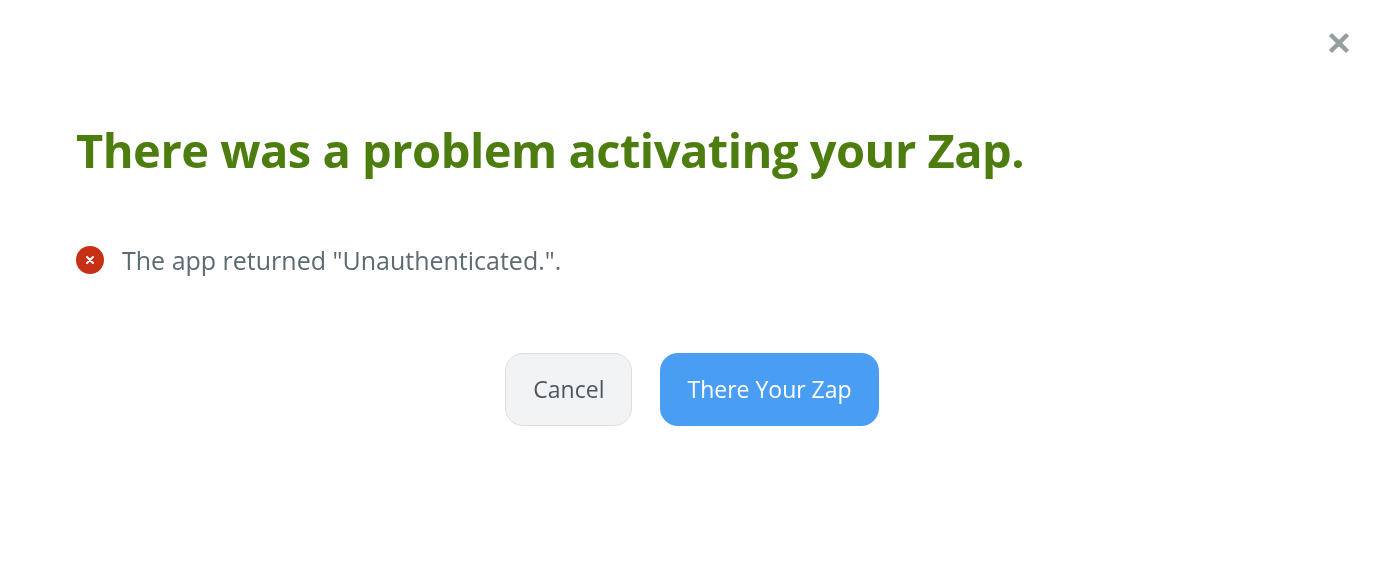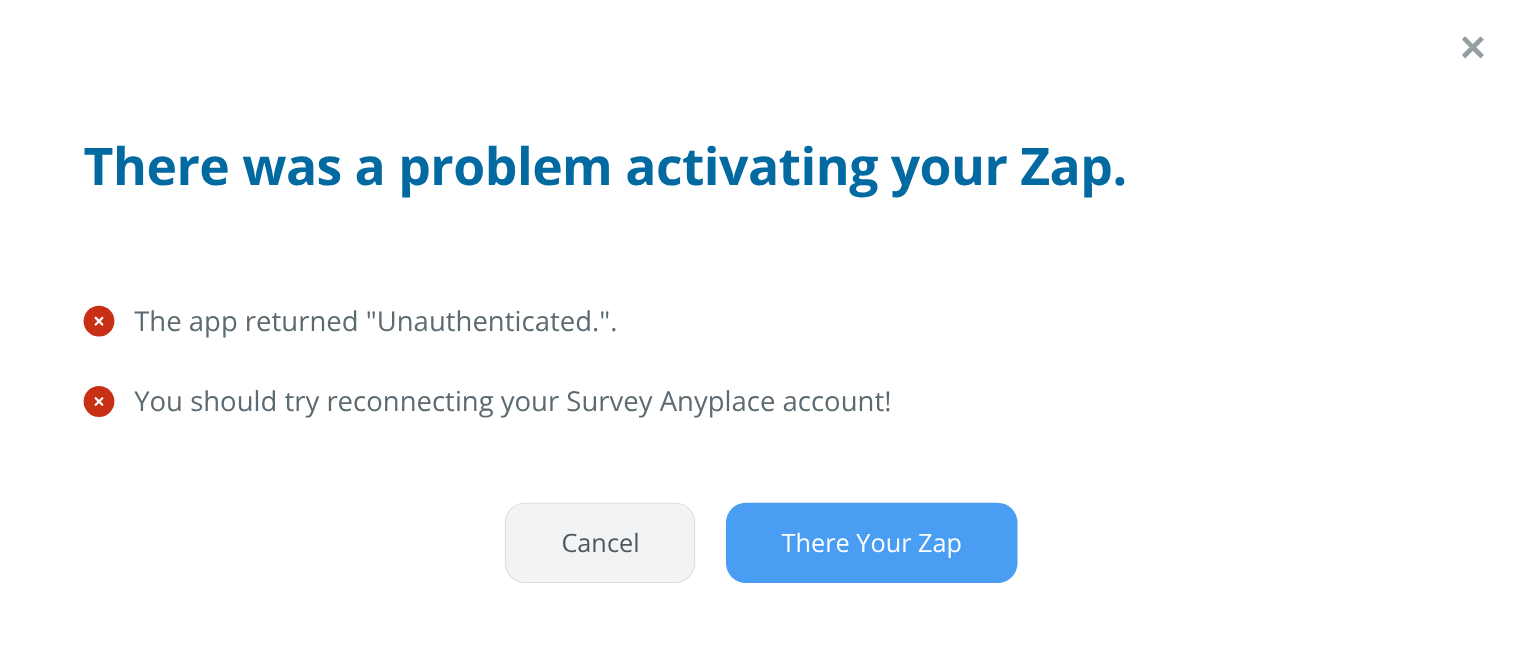--- a/index.html
+++ b/index.html
@@ -29,23 +29,23 @@
     .close-btn svg {
       width: 30px;
       height: 30px;
     }
     .modal-content {
       padding: 118px 76px 0 76px;
     }
     .modal-title {
       font-size: 47px;
       font-weight: 700;
-      color: #0369a1;
+      color: #4d7c0f;
       letter-spacing: -0.5px;
-      margin-bottom: 94px;
+      margin-bottom: 62px;
     }
     .error-list {
       list-style: none;
     }
     .error-item {
       display: flex;
       align-items: center;
       gap: 18px;
       margin-bottom: 40px;
     }
@@ -69,21 +69,21 @@
       line-height: 1.3;
     }
     .button-row {
       display: flex;
       justify-content: center;
       gap: 28px;
       margin-top: 76px;
     }
     .btn {
       font-size: 23px;
-      padding: 24px 50px;
+      padding: 24px 27px;
       border-radius: 18px;
       cursor: pointer;
       border: none;
       font-family: inherit;
       line-height: 1;
     }
     .btn-cancel {
       background: #f1f3f4;
       color: #4e575e;
       border: 1px solid #dcdfe0;
@@ -109,27 +109,19 @@
 
   <ul class="error-list">
     <li class="error-item">
       <span class="error-icon">
         <svg viewBox="0 0 24 24" fill="none" stroke="#ffffff" stroke-width="4" stroke-linecap="round">
           <path d="M18 6L6 18M6 6l12 12"></path>
         </svg>
       </span>
       <span class="error-text">The app returned "Unauthenticated.".</span>
     </li>
-    <li class="error-item">
-      <span class="error-icon">
-        <svg viewBox="0 0 24 24" fill="none" stroke="#ffffff" stroke-width="4" stroke-linecap="round">
-          <path d="M18 6L6 18M6 6l12 12"></path>
-        </svg>
-      </span>
-      <span class="error-text">You should try reconnecting your Survey Anyplace account!</span>
-    </li>
   </ul>
 
   <div class="button-row">
     <button class="btn btn-cancel">Cancel</button>
     <button class="btn btn-primary">There Your Zap</button>
   </div>
 </div>
 
 </body></html>

